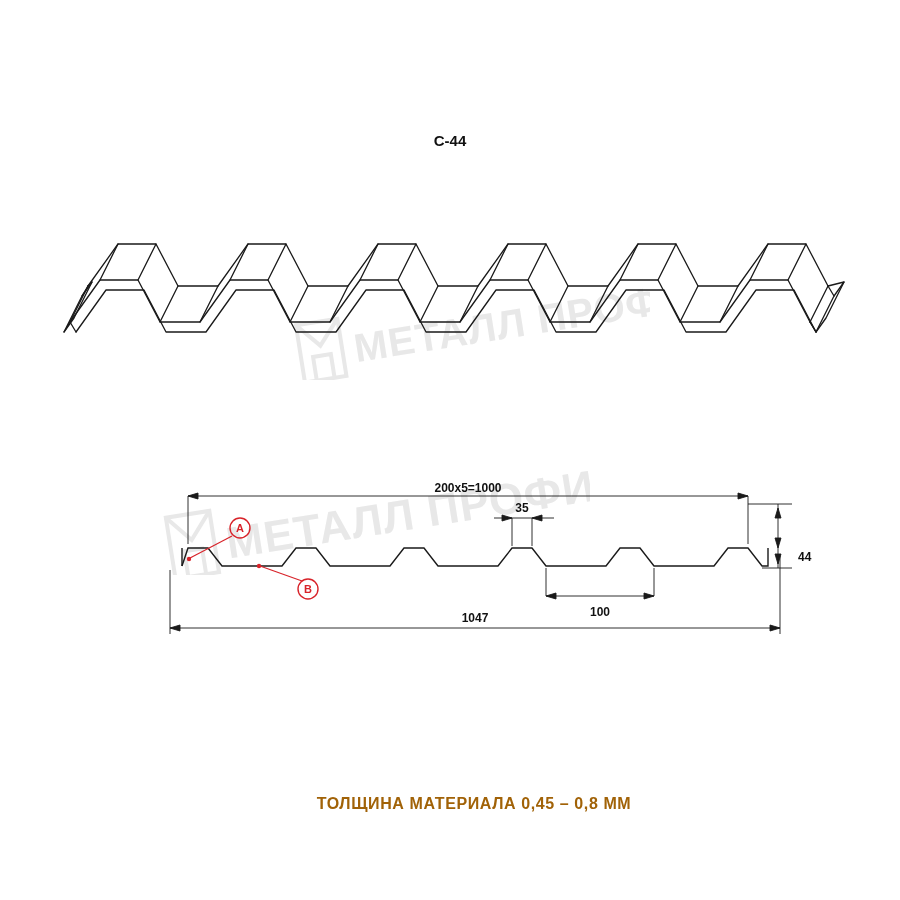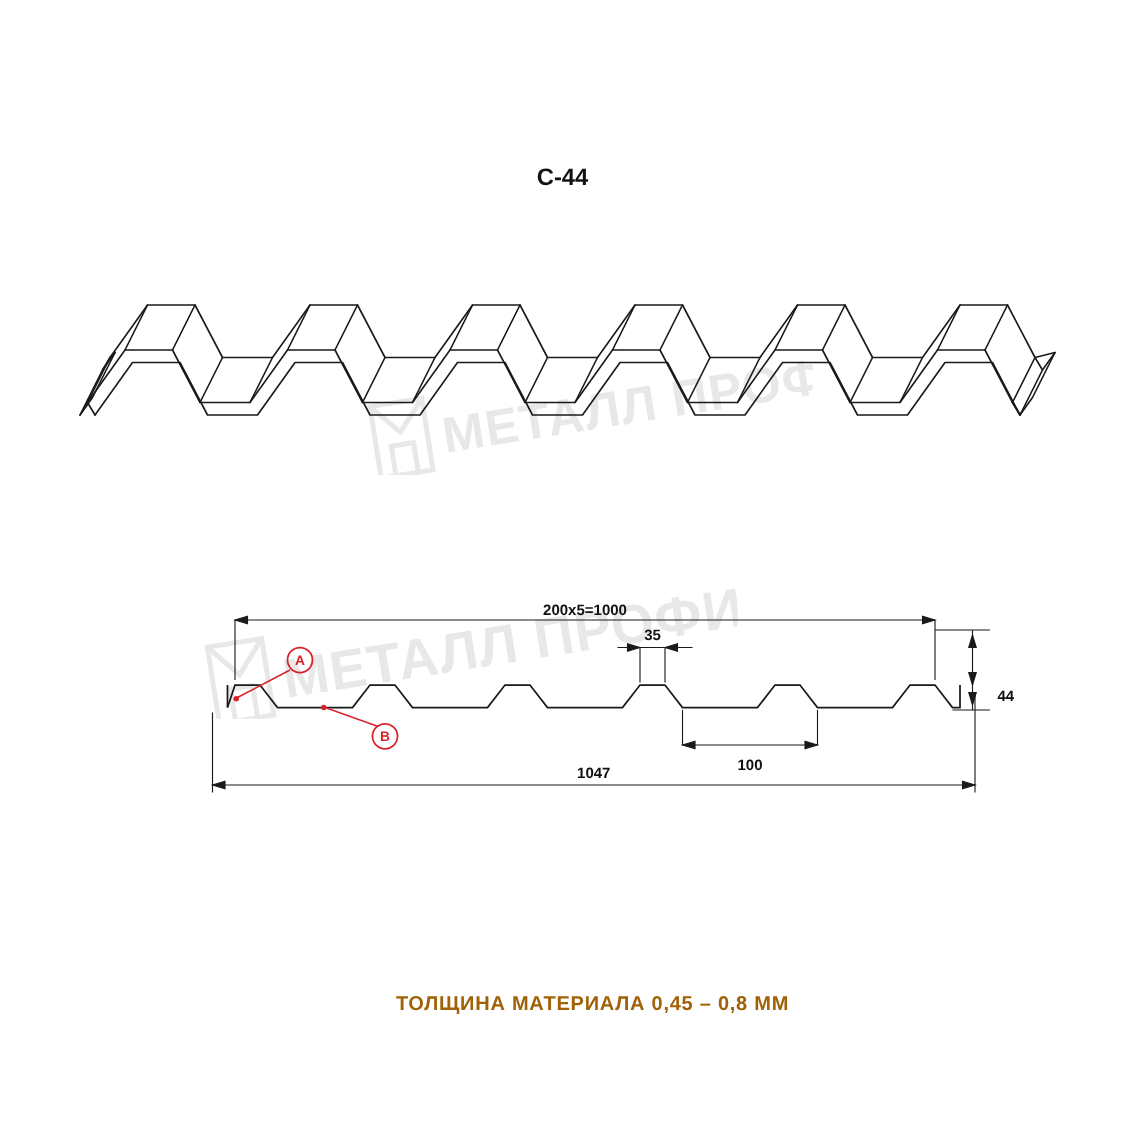--- a/index.html
+++ b/index.html
@@ -30,21 +30,21 @@
     font-weight: bold;
     letter-spacing: 2px;
     color: #111;
   }
   .subtitle {
     position: absolute;
     top: 132px;
     left: 0;
     width: 900px;
     text-align: center;
-    font-size: 19px;
+    font-size: 15px;
     font-weight: bold;
     color: #111;
   }
   .footer-note {
     position: absolute;
     top: 795px;
     left: 0;
     width: 900px;
     text-align: center;
     font-size: 16px;

